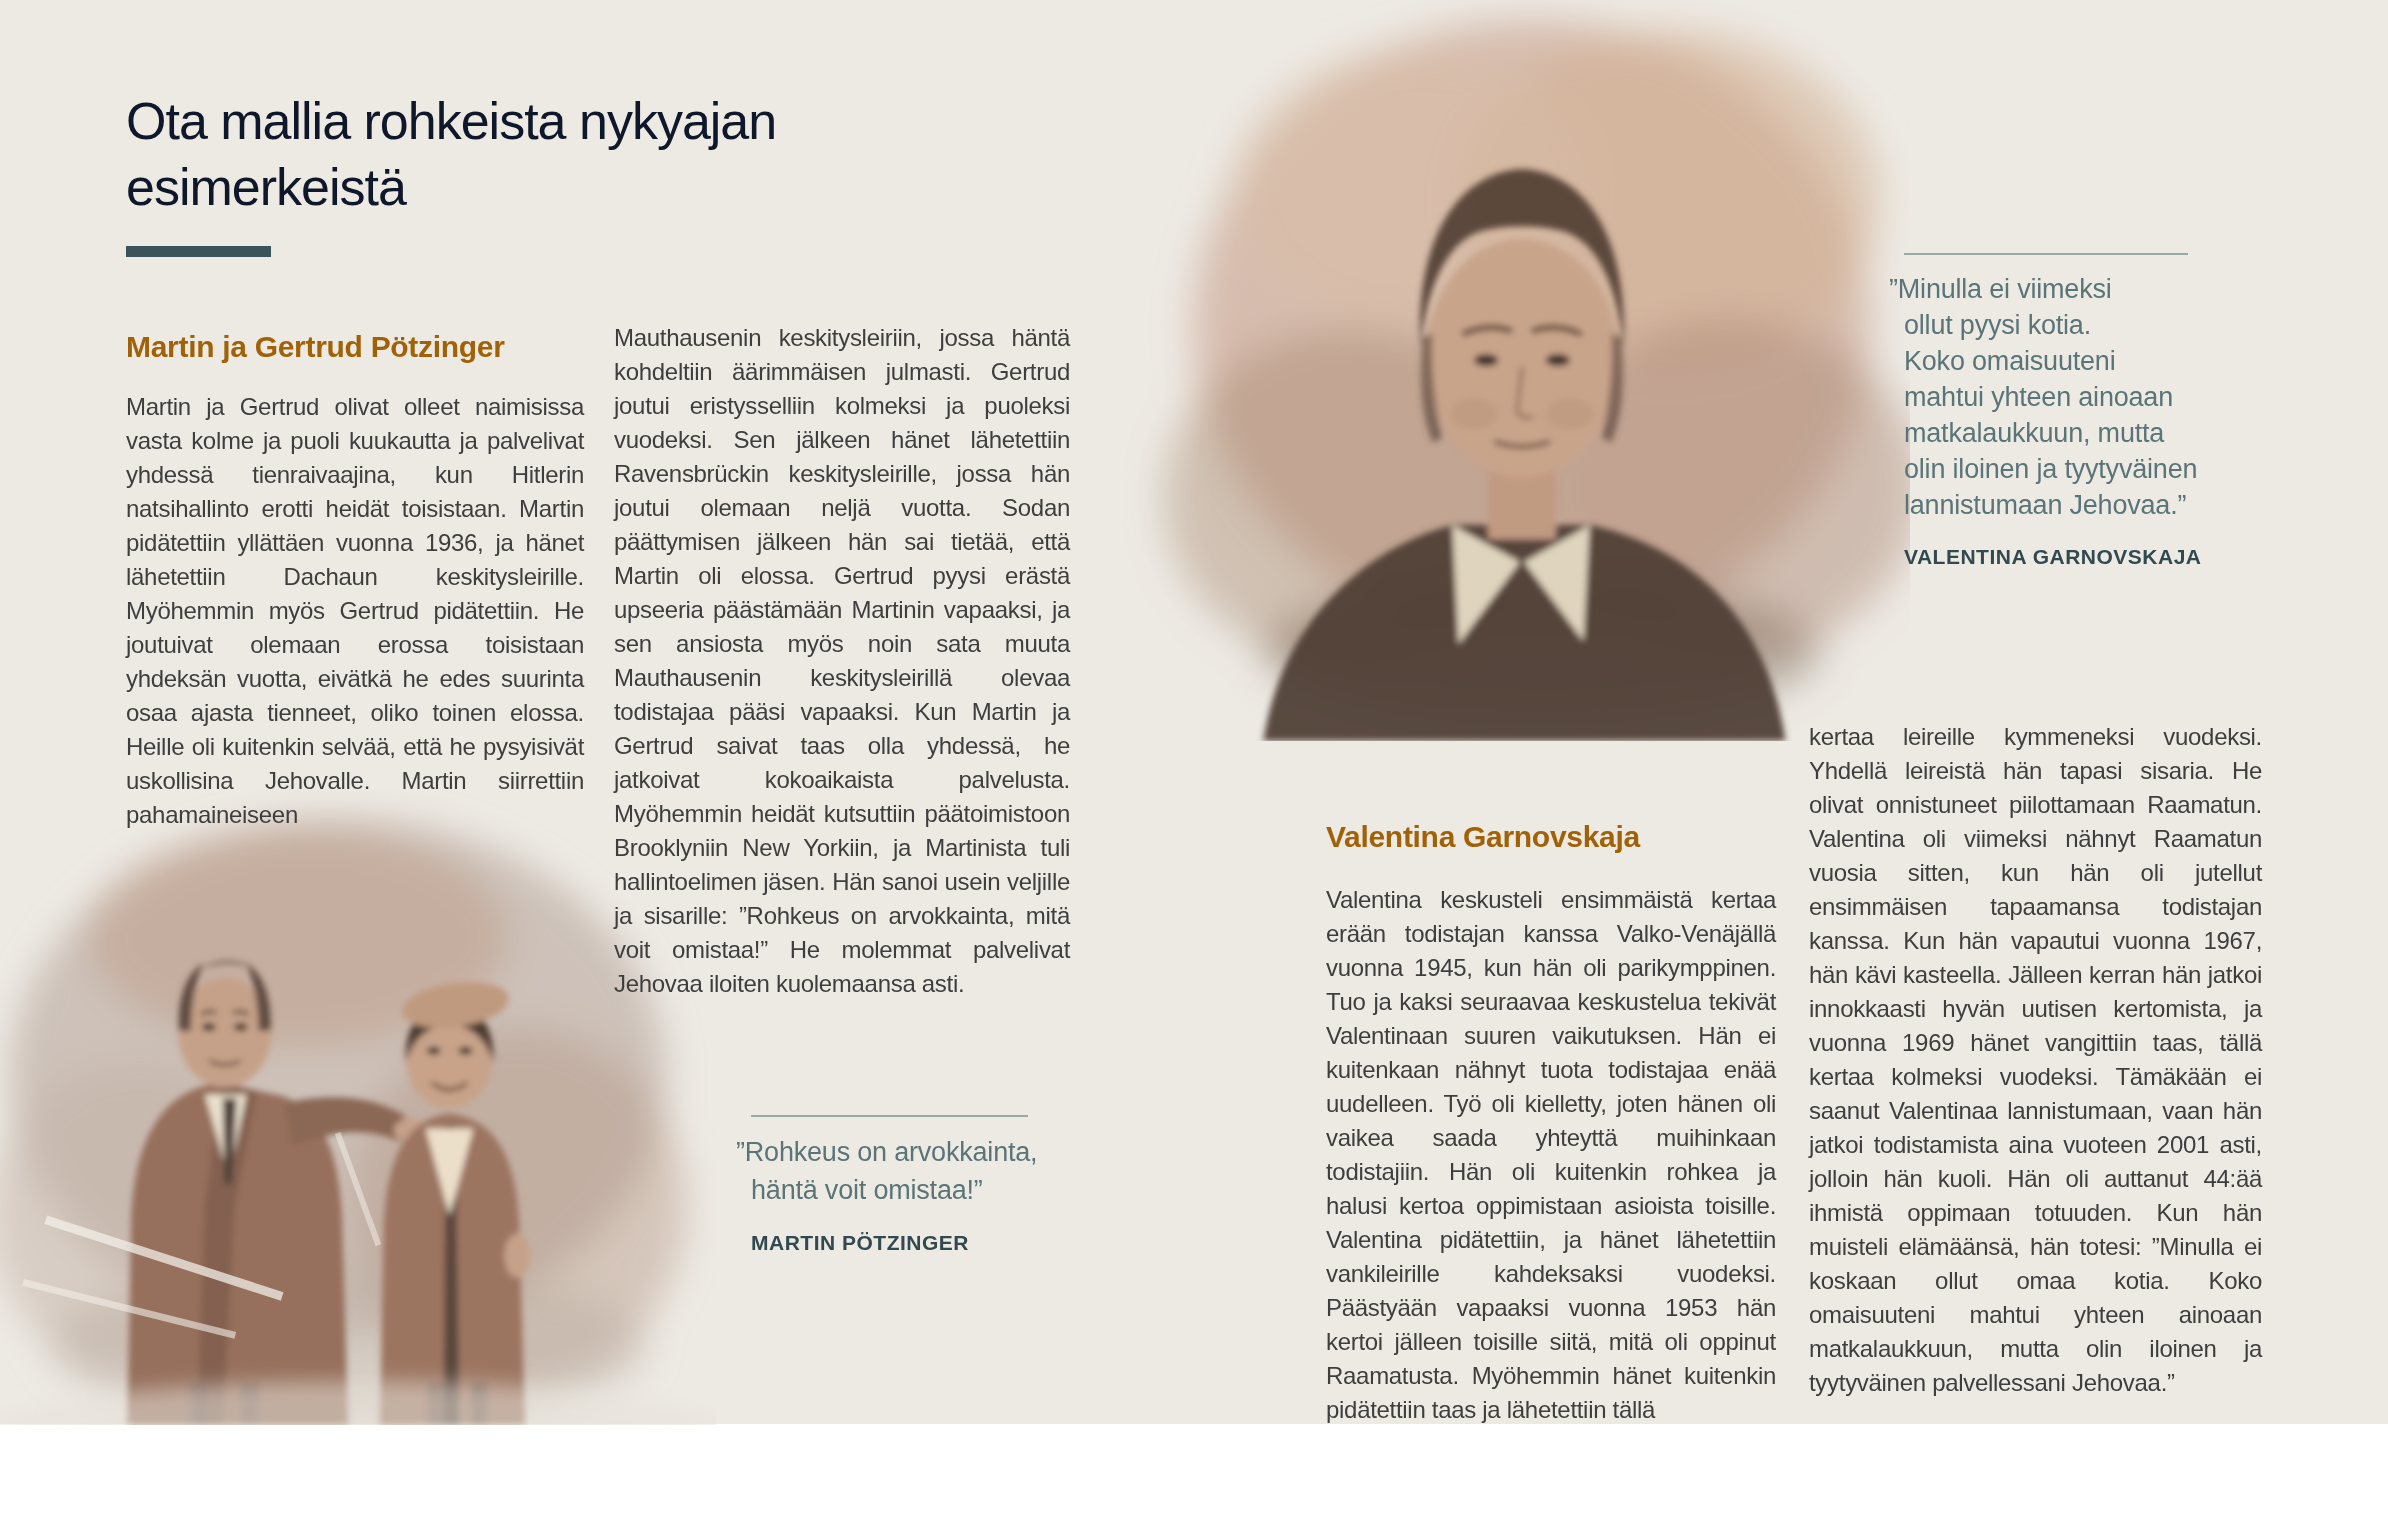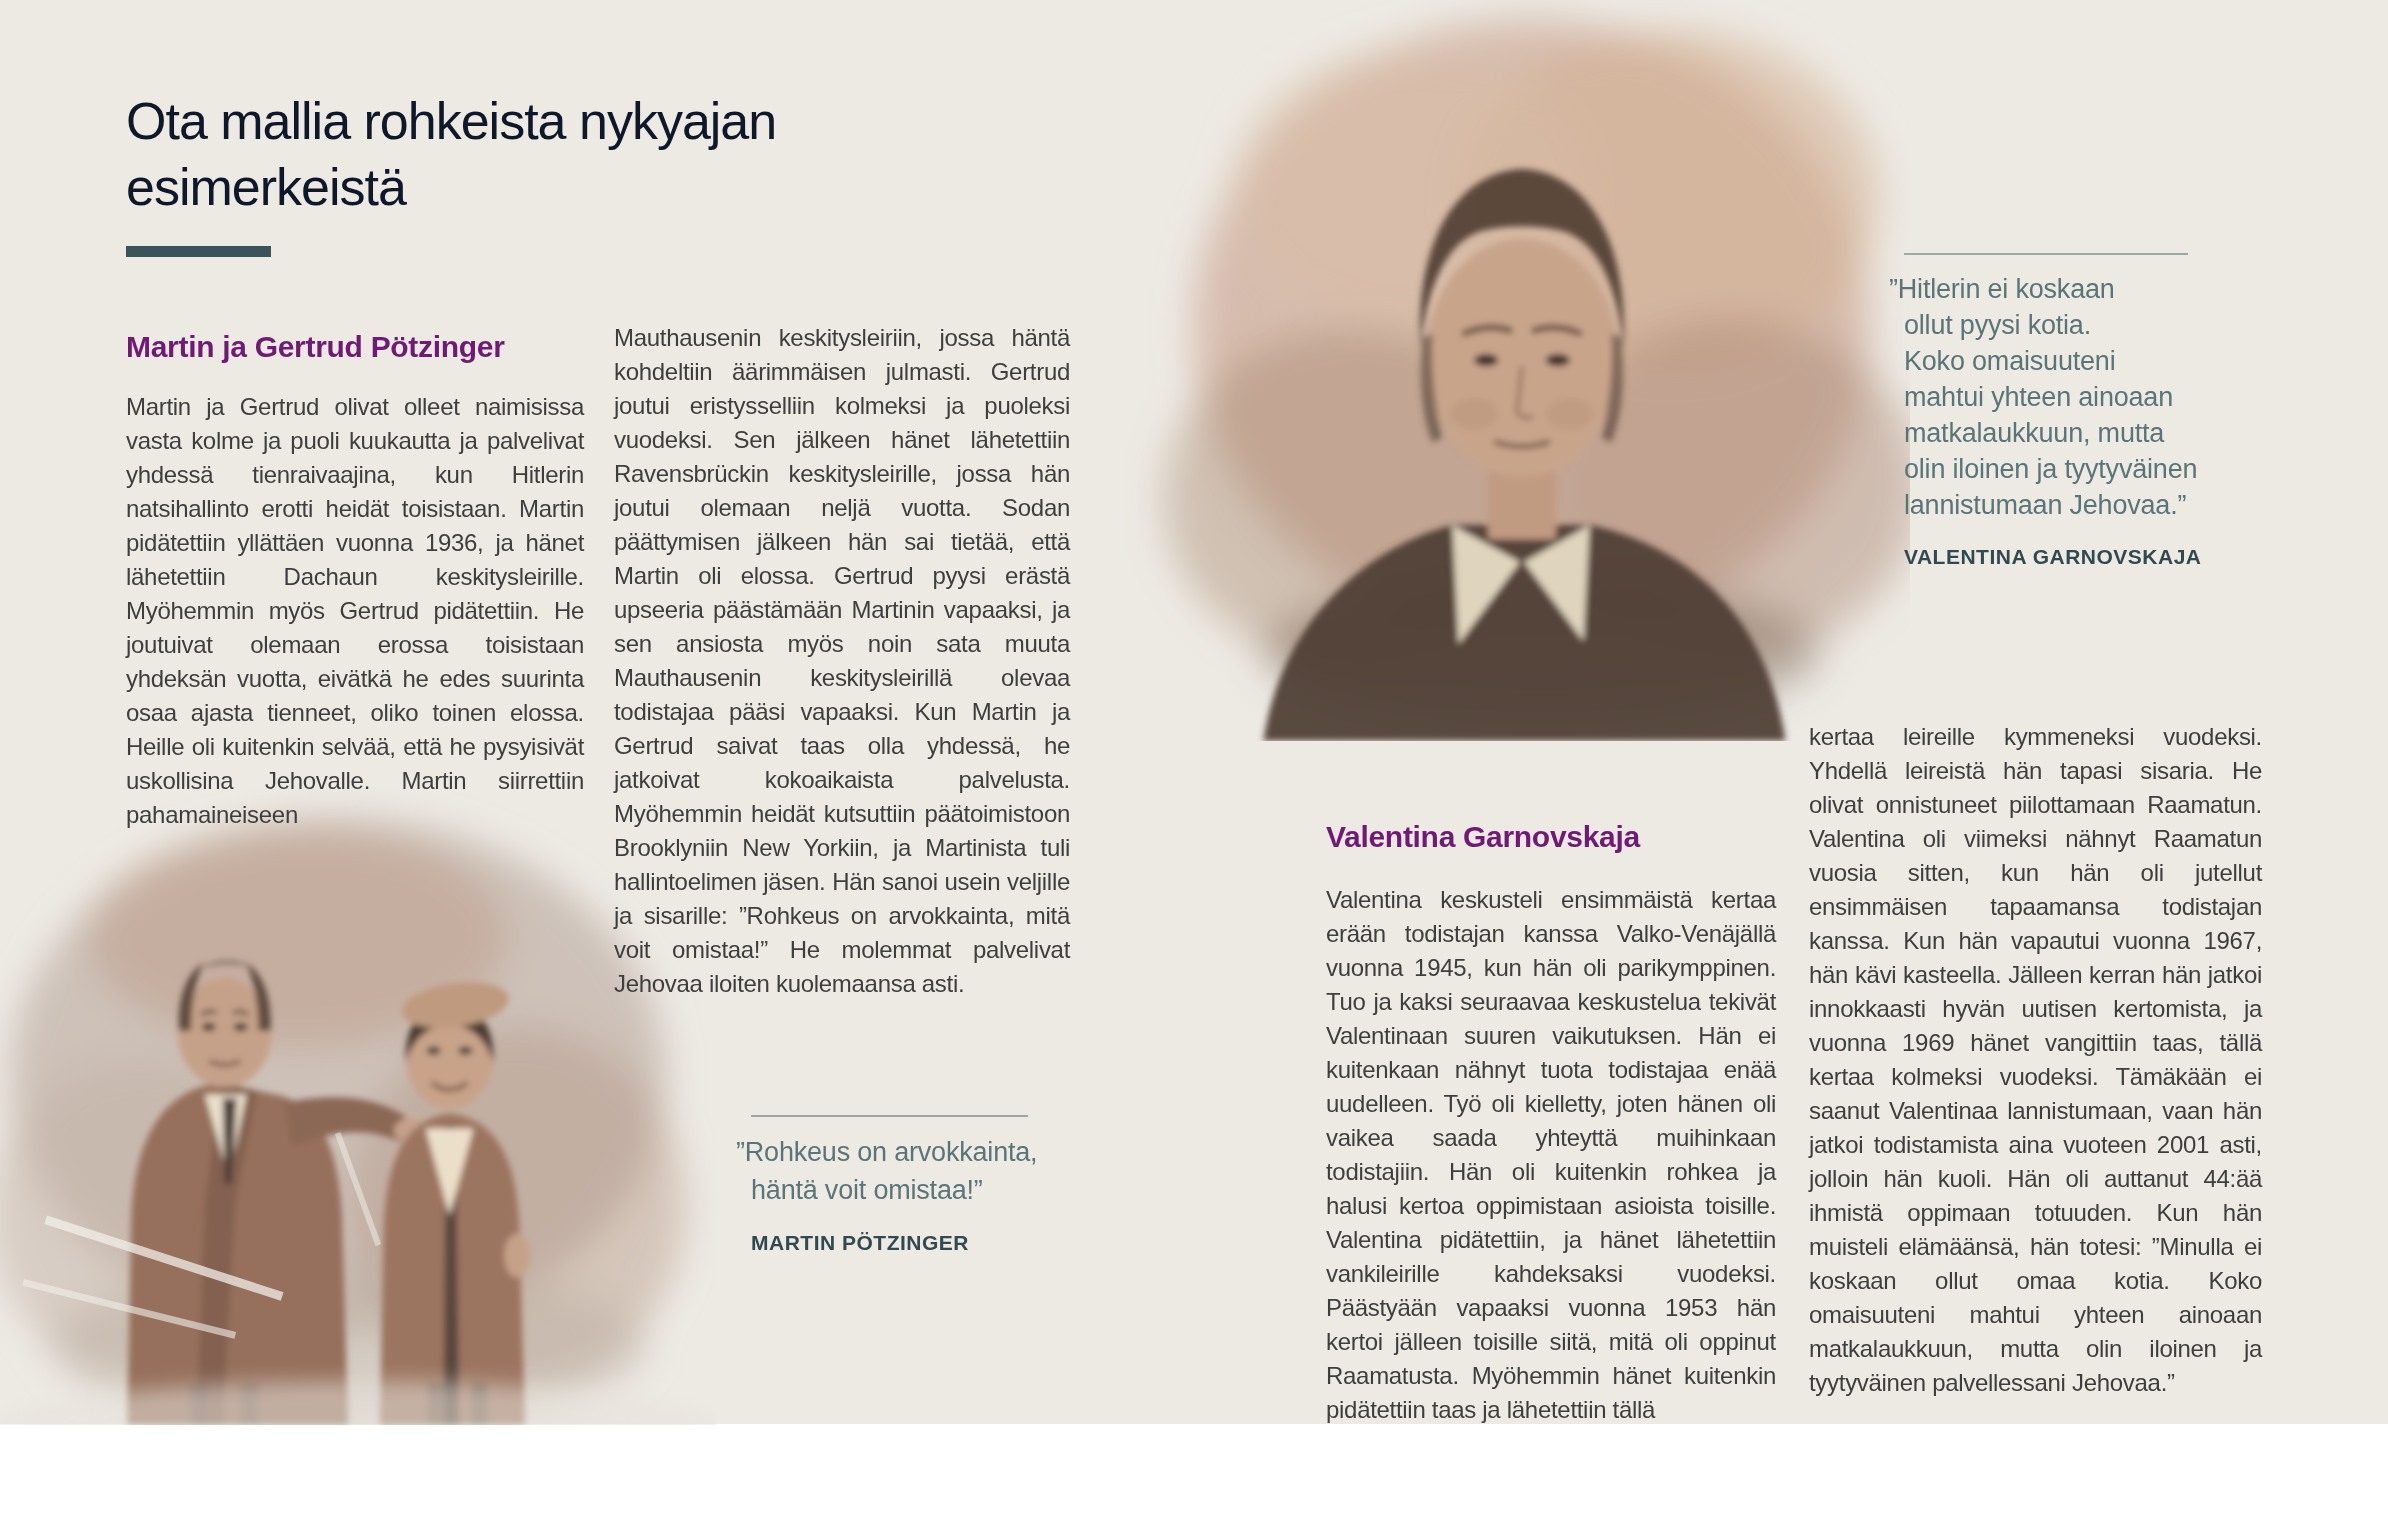--- a/index.html
+++ b/index.html
@@ -24,21 +24,21 @@
   }
   .title-rule { width:145px; height:11px; background:#3b545a; margin-top:26px; }
 
   .col {
     position:absolute; text-align:justify;
     font-size:24px; line-height:34px; letter-spacing:-0.3px;
     color:#3e3e3e; hyphens:none;
   }
   .col h2 {
     margin:0 0 24px 0; font-size:30px; line-height:38px;
-    font-weight:bold; color:#701a75; letter-spacing:-0.3px;
+    font-weight:bold; color:#a16207; letter-spacing:-0.3px;
     text-align:left;
   }
   .col p { margin:0; }
   #col1 { left:126px;  top:328px; width:458px; }
   #col2 { left:614px;  top:321px; width:456px; }
   #col3 { left:1326px; top:818px; width:450px; }
   #col3 h2 { margin-bottom:27px; }
   #col4 { left:1809px; top:720px; width:453px; }
 
   .pullquote { position:absolute; }
@@ -181,21 +181,21 @@
 
   <div class="pullquote" id="quote-martin">
     <div class="quote-rule"></div>
     <div class="quote-line first">”Rohkeus on arvokkainta,</div>
     <div class="quote-line">häntä voit omistaa!”</div>
     <div class="quote-attr">MARTIN PÖTZINGER</div>
   </div>
 
   <div class="pullquote" id="quote-valentina">
     <div class="quote-rule"></div>
-    <div class="quote-line first">”Hitlerin ei koskaan</div>
+    <div class="quote-line first">”Minulla ei viimeksi</div>
     <div class="quote-line">ollut pyysi kotia.</div>
     <div class="quote-line">Koko omaisuuteni</div>
     <div class="quote-line">mahtui yhteen ainoaan</div>
     <div class="quote-line">matkalaukkuun, mutta</div>
     <div class="quote-line">olin iloinen ja tyytyväinen</div>
     <div class="quote-line">lannistumaan Jehovaa.”</div>
     <div class="quote-attr">VALENTINA GARNOVSKAJA</div>
   </div>
 
   <div class="col" id="col3">

